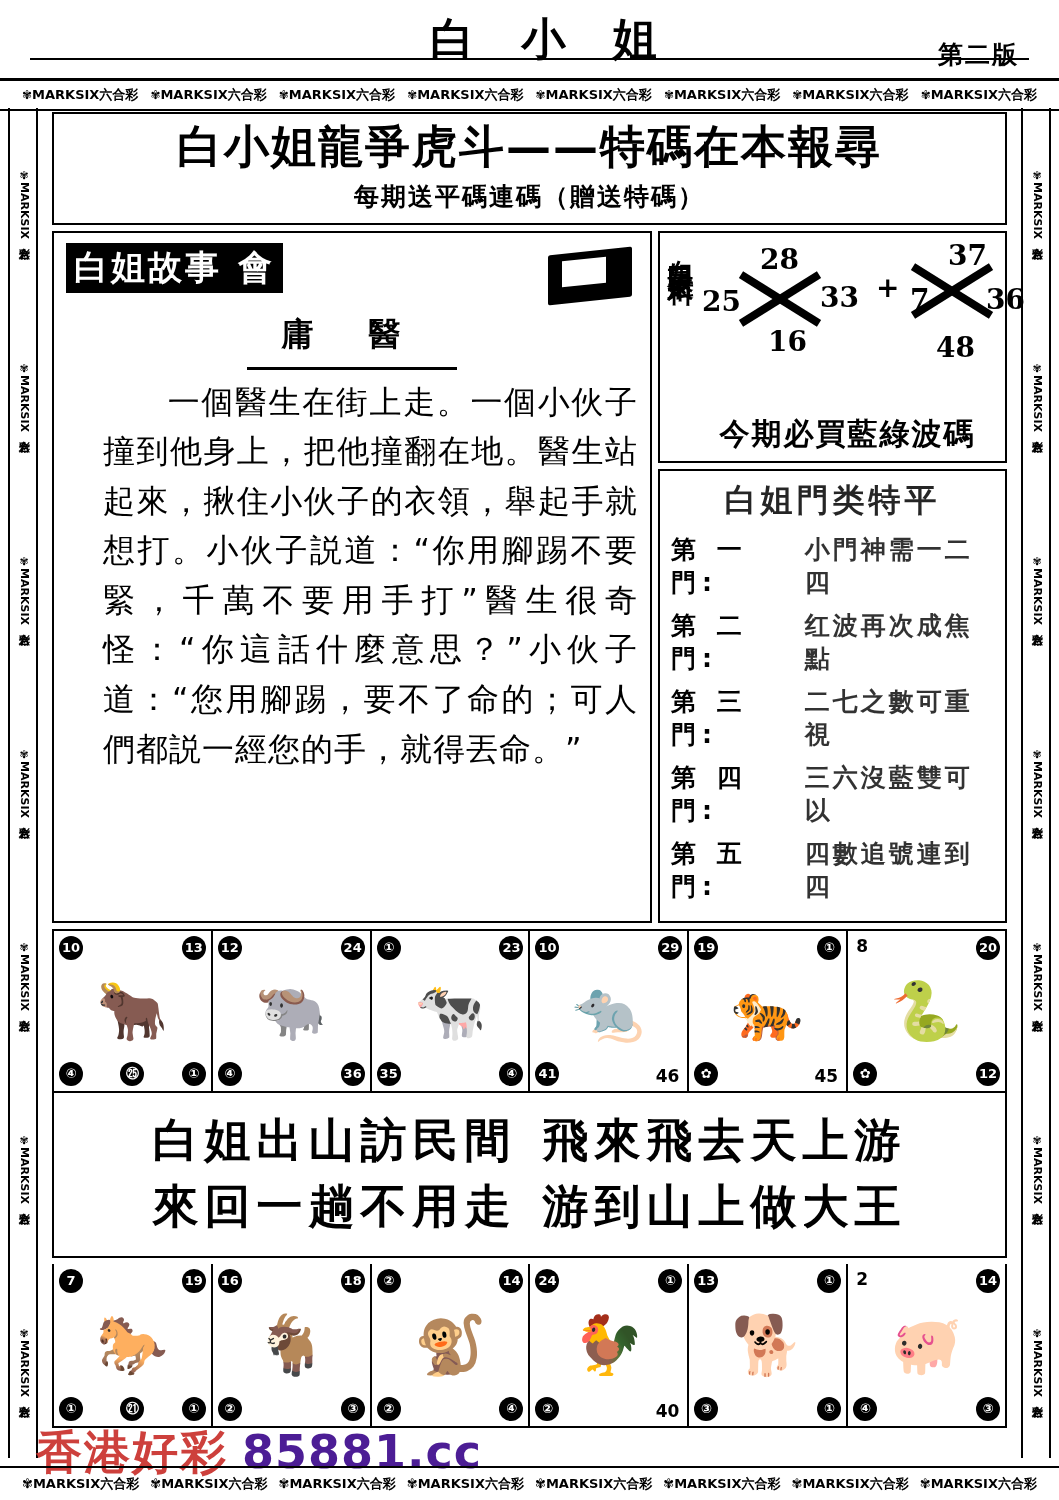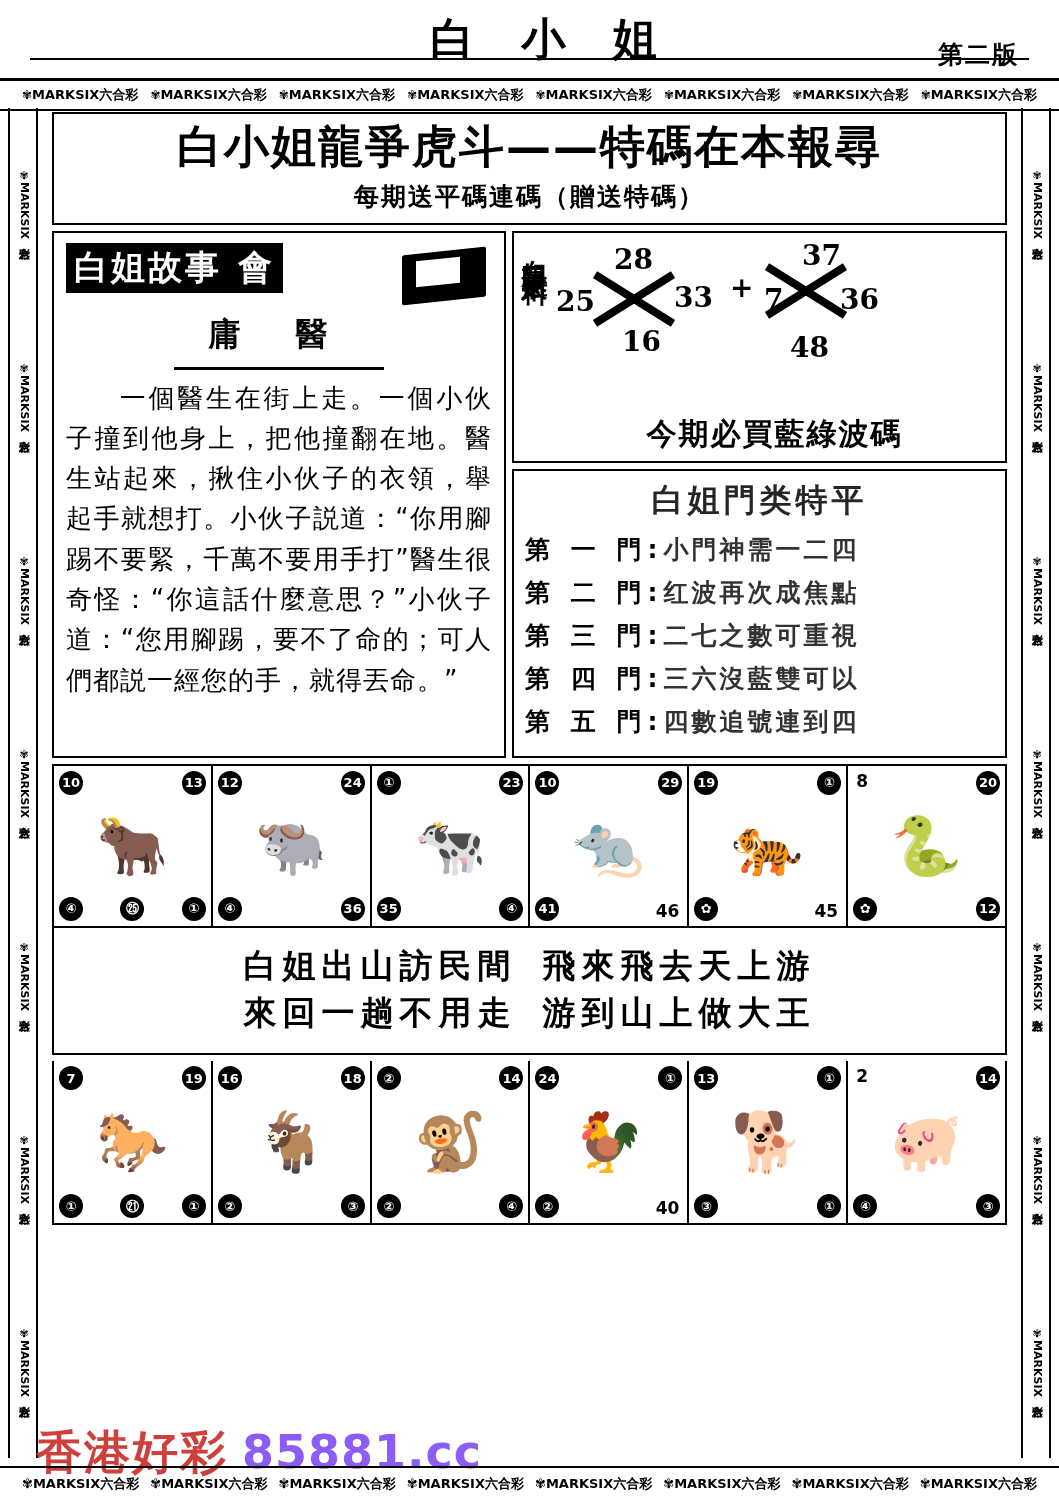--- a/index.html
+++ b/index.html
@@ -65,21 +65,21 @@
   .headline{
     font-size:45px;font-weight:bold;letter-spacing:2px;line-height:1.1;
     white-space:nowrap;
   }
   .subheadline{
     margin-top:8px;font-size:25px;font-weight:bold;letter-spacing:2px;
   }
 
   .mid{display:flex;margin-top:6px;gap:6px;}
   .story-box{
-    width:454px;border:2px solid #000;box-sizing:border-box;padding:10px 12px 12px 12px;
+    width:600px;border:2px solid #000;box-sizing:border-box;padding:10px 12px 12px 12px;
     position:relative;
   }
   .story-head{
     display:flex;align-items:flex-start;justify-content:space-between;
   }
   .story-title{
     font-size:34px;font-weight:bold;letter-spacing:3px;
     background:#000;color:#fff;padding:2px 8px;display:inline-block;
   }
   .book-ico{width:96px;height:62px;position:relative;margin-top:4px;}
@@ -92,22 +92,23 @@
     transform:skewY(-6deg);
   }
   .story-sub{
     text-align:center;font-size:32px;font-weight:bold;letter-spacing:22px;
     margin:4px 0 10px 0;
   }
   .story-underline{
     width:210px;height:0;border-top:3px solid #000;margin:0 auto 8px auto;
   }
   .story-body{
-    font-size:26px;line-height:1.55;text-align:justify;letter-spacing:1px;
+    font-size:32px;line-height:1.55;text-align:justify;letter-spacing:1px;
     font-family:"DejaVu Sans","Liberation Sans",sans-serif;
+    margin-left:37px;
   }
   .story-body .indent{display:inline-block;width:2em;}
 
   .right-col{flex:1;display:flex;flex-direction:column;gap:6px;}
   .lucky-box{
     border:2px solid #000;box-sizing:border-box;padding:6px 8px;
     display:flex;height:232px;
   }
   .lucky-label{
     writing-mode:vertical-rl;font-size:26px;font-weight:bold;letter-spacing:4px;
@@ -162,30 +163,30 @@
   .animal{
     position:absolute;left:0;right:0;top:26px;bottom:26px;
     display:flex;align-items:center;justify-content:center;font-size:58px;line-height:1;
   }
 
   
   .poem{
     border:2px solid #000;border-top:0;padding:14px 8px 16px 8px;text-align:center;
   }
   .poem-line{
-    font-size:33px;font-weight:bold;letter-spacing:6px;line-height:1.45;white-space:nowrap;
+    font-size:46px;font-weight:bold;letter-spacing:6px;line-height:1.45;white-space:nowrap;
   }
   .poem-line .gap{display:inline-block;width:26px;}
 
   
   .footer-wm{
     position:absolute;left:36px;bottom:16px;display:flex;align-items:baseline;gap:14px;
   }
   .wm-cn{font-size:46px;font-weight:bold;color:#c9302c;letter-spacing:2px;opacity:.92;}
-  .wm-num{font-size:46px;font-weight:bold;color:#8b5cf6;letter-spacing:1px;}
+  .wm-num{font-size:46px;font-weight:bold;color:#4c1d95;letter-spacing:1px;}
   .footer-strip{
     position:absolute;left:0;right:0;bottom:0;height:34px;
     display:flex;align-items:center;justify-content:space-between;
     padding:0 22px;box-sizing:border-box;border-top:2px solid #000;
   }
 </style>
 </head>
 <body>
 
 <div class="page">

